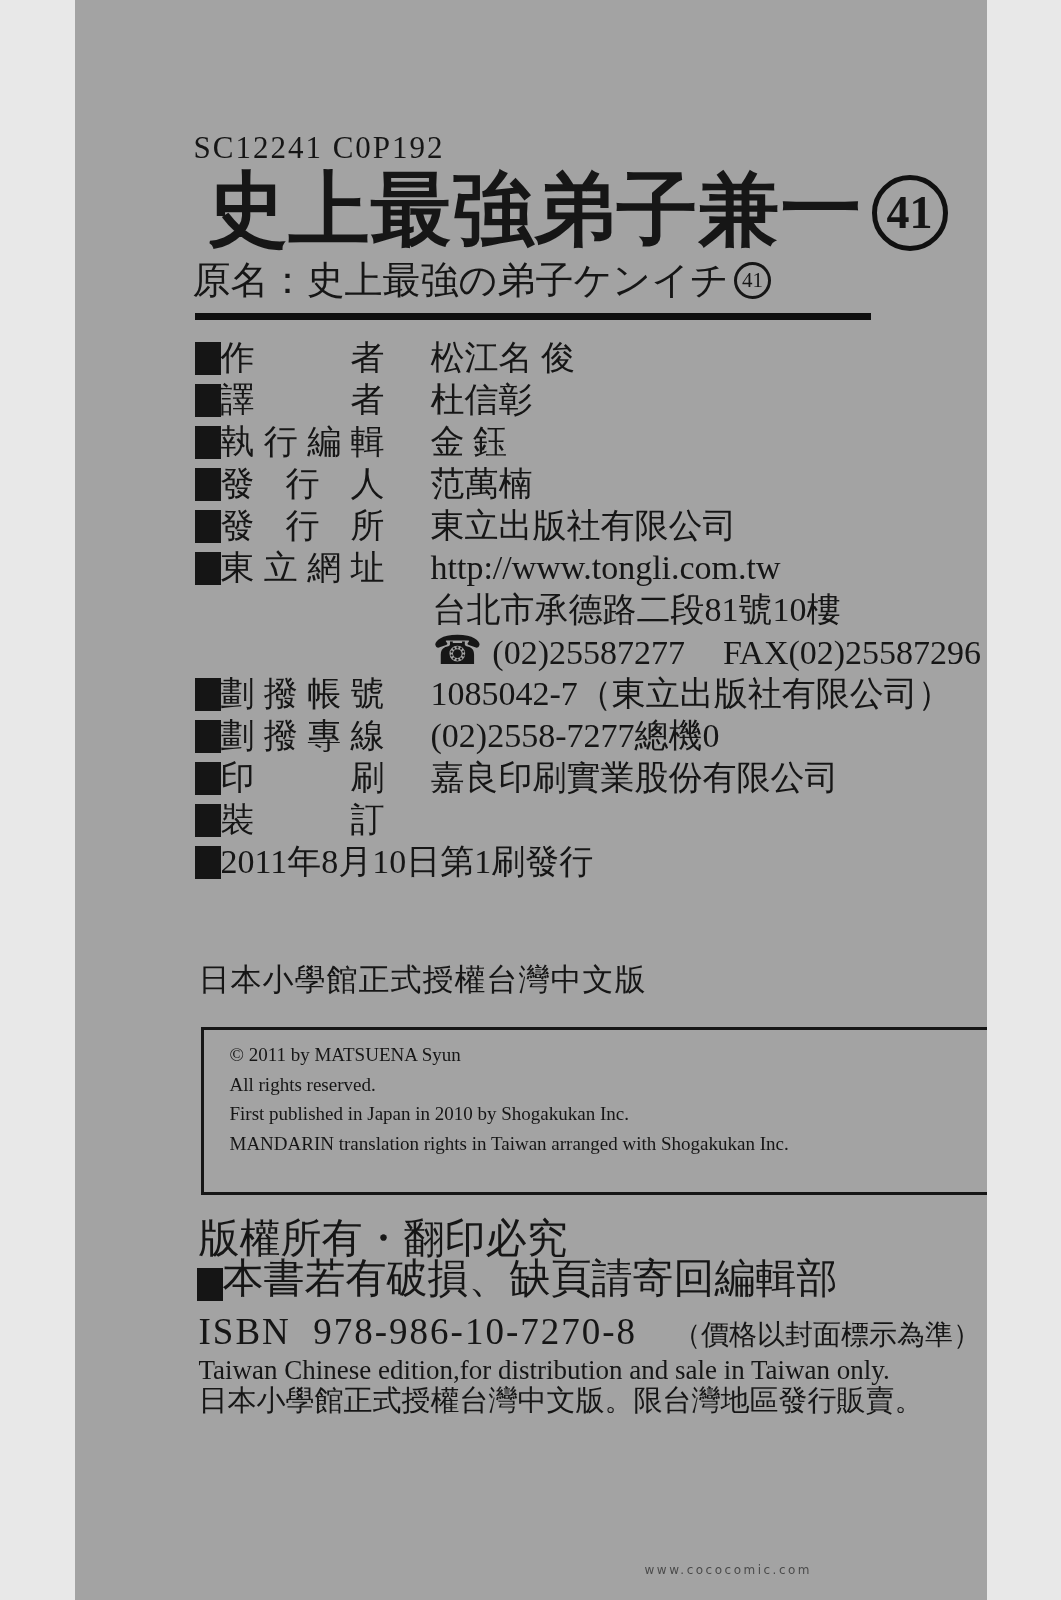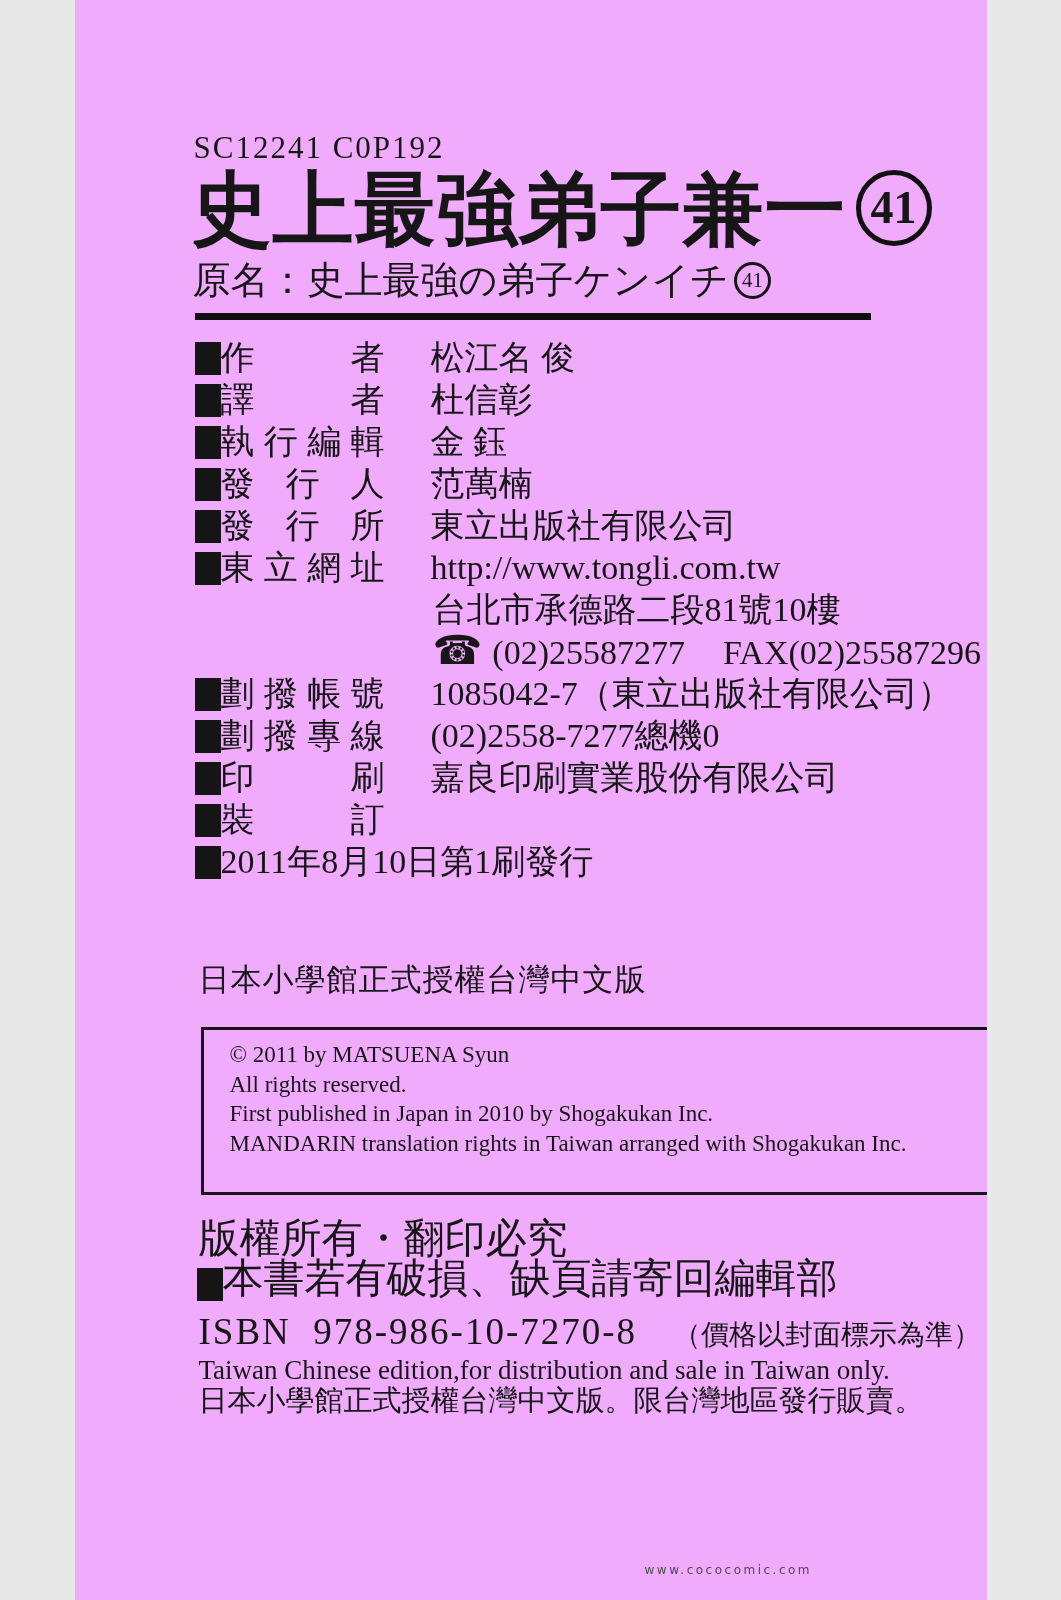--- a/index.html
+++ b/index.html
@@ -1,25 +1,25 @@
 <!DOCTYPE html>
 <html><head>
 <meta charset="utf-8">
 <style>
   html,body { margin:0; padding:0; background:#e8e8e8; }
   .page {
     position:relative; width:912px; height:1600px; margin:0 auto;
-    background:#f0abfc; color:#161616; overflow:hidden;
+    background:#a3a3a3; color:#161616; overflow:hidden;
     font-family:"Liberation Serif","DejaVu Serif",serif;
   }
   .abs { position:absolute; }
 
   .code { left:119px; top:132px; font-size:31px; letter-spacing:2px; line-height:1; white-space:pre; }
 
-  .title-row { left:116px; top:170px; display:flex; align-items:flex-start; line-height:1; }
+  .title-row { left:132px; top:170px; display:flex; align-items:flex-end; line-height:1; }
   .title-text { font-size:81px; font-weight:700; letter-spacing:1px; white-space:pre; }
   .vol-lg {
     width:66px; height:66px; border:5px solid #111; border-radius:50%;
     display:inline-flex; align-items:center; justify-content:center;
     font-size:46px; font-weight:700; margin-left:9px; flex:none;
   }
   .subtitle-row { left:118px; top:261px; display:flex; align-items:center; line-height:1; }
   .subtitle-text { font-size:38px; white-space:pre; }
   .vol-sm {
     width:31px; height:31px; border:3px solid #161616; border-radius:50%;
@@ -36,21 +36,21 @@
   .row-indent { margin-left:238px; white-space:pre; }
   .row-date { margin-left:0; white-space:pre;text-align:right; }
   .phone-icon { font-size:40px; margin-right:10px; }
   .fax { margin-left:38px; white-space:pre; }
 
   .license-heading { left:124px; top:962px; font-size:31px; letter-spacing:1px; line-height:1.15; white-space:pre; }
   .copyright-box {
     left:126px; top:1027px; width:768px; height:152px;
     border:3px solid #161616; padding:10px 10px 0 26px; box-sizing:content-box;
   }
-  .copyright-box .line { font-size:23px; line-height:29.5px; white-space:pre; }
+  .copyright-box .line { font-size:19px; line-height:29.5px; white-space:pre; }
 
   .rights-line { left:124px; top:1216px; font-size:41px; line-height:1.1; white-space:pre; }
   .damage-row { left:122px; top:1247px; display:flex; align-items:flex-end;margin-top:9px; }
   .damage-row .txt { font-size:41px; line-height:1.1; white-space:pre; }
   .isbn-row { left:124px; top:1310px; display:flex; align-items:baseline; }
   .isbn { font-size:37px; letter-spacing:2px; white-space:pre; }
   .price-note { font-size:28px; margin-left:36px; white-space:pre; }
   .en-line { left:124px; top:1356px; font-size:27px; line-height:1.1; white-space:pre; }
   .zh-line { left:124px; top:1385px; font-size:29px; line-height:1.1; white-space:pre; }
 

